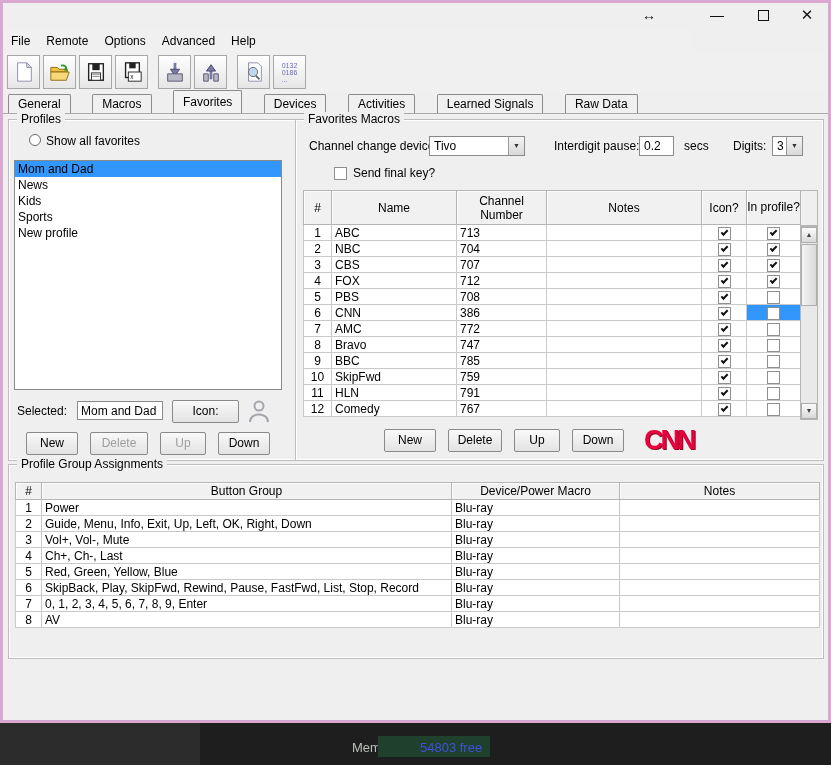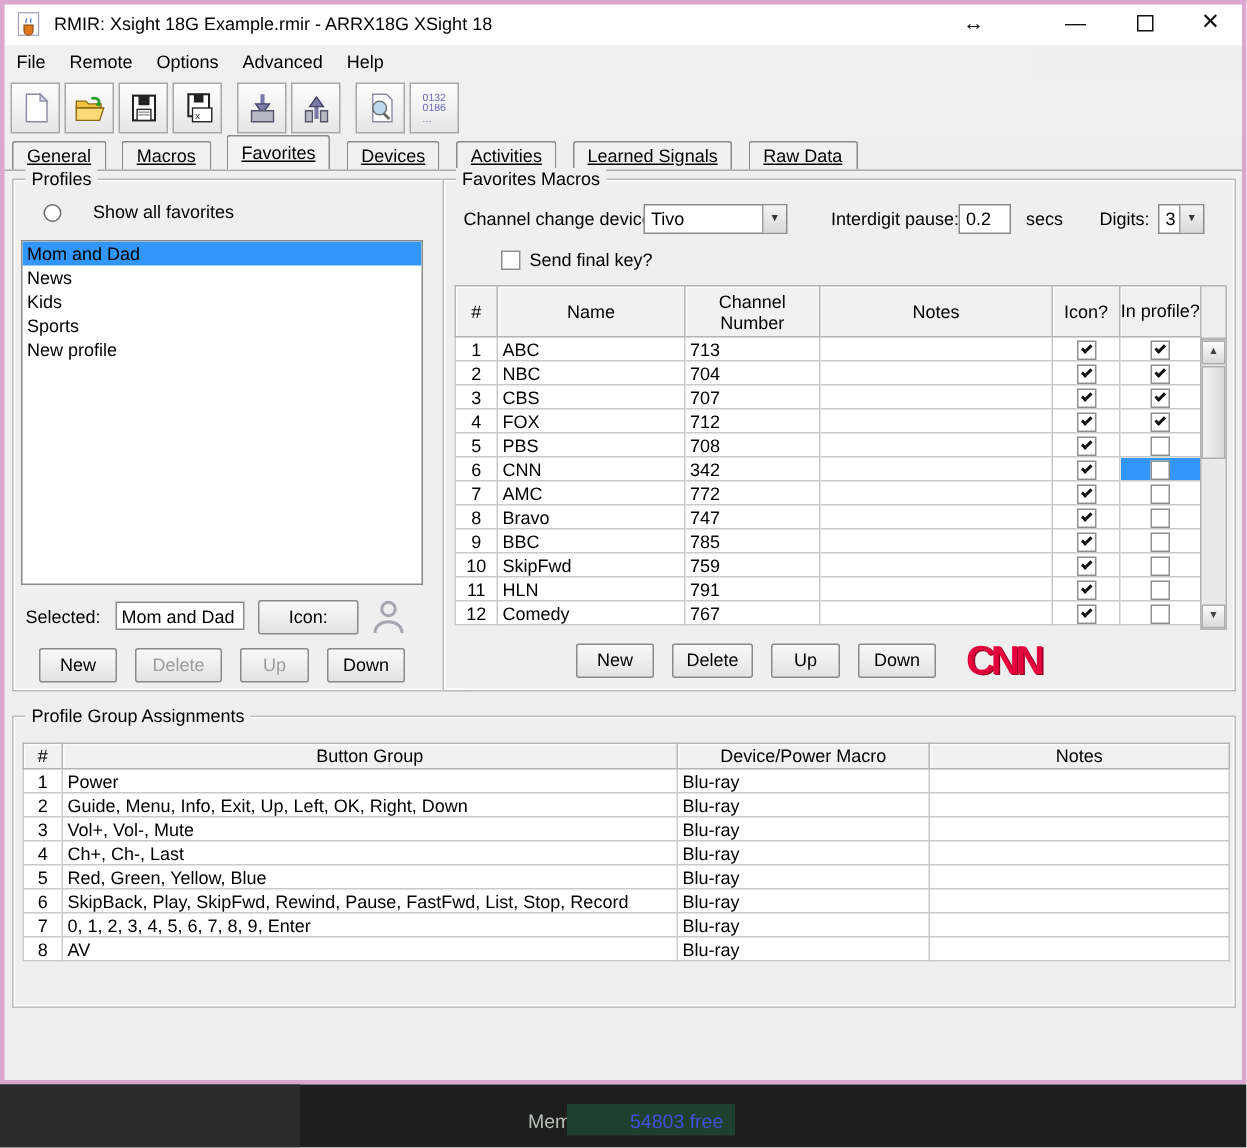--- a/index.html
+++ b/index.html
@@ -26,35 +26,35 @@
   .menu-item { font-size:12px; padding:0 8px; color:#000; }
 
   
   #toolbar { position:absolute; left:3px; top:52px; width:825px; height:40px; background:#f0f0f0; }
   .tbtn { position:absolute; top:3px; width:33px; height:34px; border:1px solid #a8a8a8; background:linear-gradient(#fefefe,#e6e6e6); display:flex; align-items:center; justify-content:center; }
   .tbtn svg { width:22px; height:22px; }
   .raw-codes { font-size:7px; line-height:7px; color:#6b6bb8; text-align:left; }
 
   
   #tabs { position:absolute; left:3px; top:92px; width:825px; height:21px; padding-left:5px; }
-  .tab { position:relative; display:inline-block; height:19px; margin-top:2px; padding:2px 9px 0 9px; font-size:12px; border:1px solid #8a8a8a; border-bottom:none; border-radius:2px 2px 0 0; background:#f0f0f0; margin-right:6px; vertical-align:bottom;text-decoration:underline; }
+  .tab { position:relative; display:inline-block; height:19px; margin-top:2px; padding:2px 9px 0 9px; font-size:12px; border:1px solid #8a8a8a; border-bottom:none; border-radius:2px 2px 0 0; background:#f0f0f0; margin-right:17px; vertical-align:bottom; }
   .tab.active { height:23px; margin-top:-2px; padding-top:4px; z-index:5; background:#f2f2f2; }
   #tabline { position:absolute; left:3px; top:113px; width:825px; height:1px; background:#aaaaaa; }
 
   
   .groupbox { position:absolute; border:1px solid #bdbdbd; box-shadow: inset 0 0 0 1px #ffffff; background:#efefef; }
   .gb-legend { position:absolute; top:-8px; left:8px; background:#efefef; padding:0 4px; font-size:12px; color:#000; }
 
   #gb-profiles { left:8px; top:119px; width:306px; height:342px; }
   #gb-favorites { left:295px; top:119px; width:529px; height:342px; }
-  #gb-assign { left:8px; top:477px; width:816px; height:195px; }
+  #gb-assign { left:8px; top:464px; width:816px; height:195px; }
 
   
   .radio-row { position:absolute; top:14px; left:20px; display:flex; gap:28px; font-size:12px; }
-  .radio { display:flex; align-items:flex-end; gap:21px; }
+  .radio { display:flex; align-items:flex-start; gap:5px; }
   .rdot { width:12px; height:12px; border-radius:50%; border:1px solid #6a6a6a; background:#fff; position:relative; }
   .rdot.on::after { content:""; position:absolute; left:3px; top:3px; width:4px; height:4px; border-radius:50%; background:#1a1a1a; }
 
   
   #profiles-list { position:absolute; left:5px; top:40px; width:268px; height:230px; background:#ffffff; border:1px solid #8a8a8a; overflow:hidden; }
   .list-item { height:16px; line-height:16px; font-size:12px; padding-left:3px; color:#000; }
   .list-item.selected { background:#3297fd; }
 
   
   #sel-row { position:absolute; left:8px; top:280px; width:263px; height:24px; }
@@ -114,28 +114,20 @@
   #mem-label { left:352px; top:17px; font-size:13px; color:#b9c0b9; white-space:nowrap; }
   #mem-free { left:420px; top:17px; font-size:13px; color:#3f51d9; white-space:nowrap; }
 </style>
 </head>
 <body>
 
 <div id="page">
 
   <div id="frame"></div>
 
-  <div id="titlebar">
-    <svg class="app-icon" viewBox="0 0 24 24">
-      <rect x="3" y="2" width="18" height="20" fill="#fdfdfd" stroke="#9a9ab8"></rect>
-      <path d="M8 13h8v5a4 4 0 0 1-8 0z" fill="#e07820" stroke="#8a4a10"></path>
-      <path d="M10 7c1 2-1 2 0 4 M14 7c1 2-1 2 0 4" stroke="#3a6ab8" fill="none"></path>
-    </svg>
-    <span class="title">RMIR: Xsight 18G Example.rmir - ARRX18G XSight 18</span>
-  </div>
   <div class="win-ctl" id="ctl-resize">↔</div>
   <div class="win-ctl" id="ctl-min">—</div>
   <div class="win-ctl" id="ctl-max"><span class="maxbox"></span></div>
   <div class="win-ctl" id="ctl-close">✕</div>
 
   <div id="menubar">
     <span class="menu-item">File</span>
     <span class="menu-item">Remote</span>
     <span class="menu-item">Options</span>
     <span class="menu-item">Advanced</span>
@@ -325,21 +317,21 @@
               <td class="c-num">5</td>
               <td class="c-name">PBS</td>
               <td class="c-chan">708</td>
               <td class="c-notes"></td>
               <td class="c-check"><span class="wincb"><span class="tick"></span></span></td>
               <td class="c-check"><span class="wincb"></span></td>
             </tr>
             <tr>
               <td class="c-num">6</td>
               <td class="c-name">CNN</td>
-              <td class="c-chan">342</td>
+              <td class="c-chan">386</td>
               <td class="c-notes"></td>
               <td class="c-check"><span class="wincb"><span class="tick"></span></span></td>
               <td class="c-check sel-cell"><span class="wincb"></span></td>
             </tr>
             <tr>
               <td class="c-num">7</td>
               <td class="c-name">AMC</td>
               <td class="c-chan">772</td>
               <td class="c-notes"></td>
               <td class="c-check"><span class="wincb"><span class="tick"></span></span></td>

